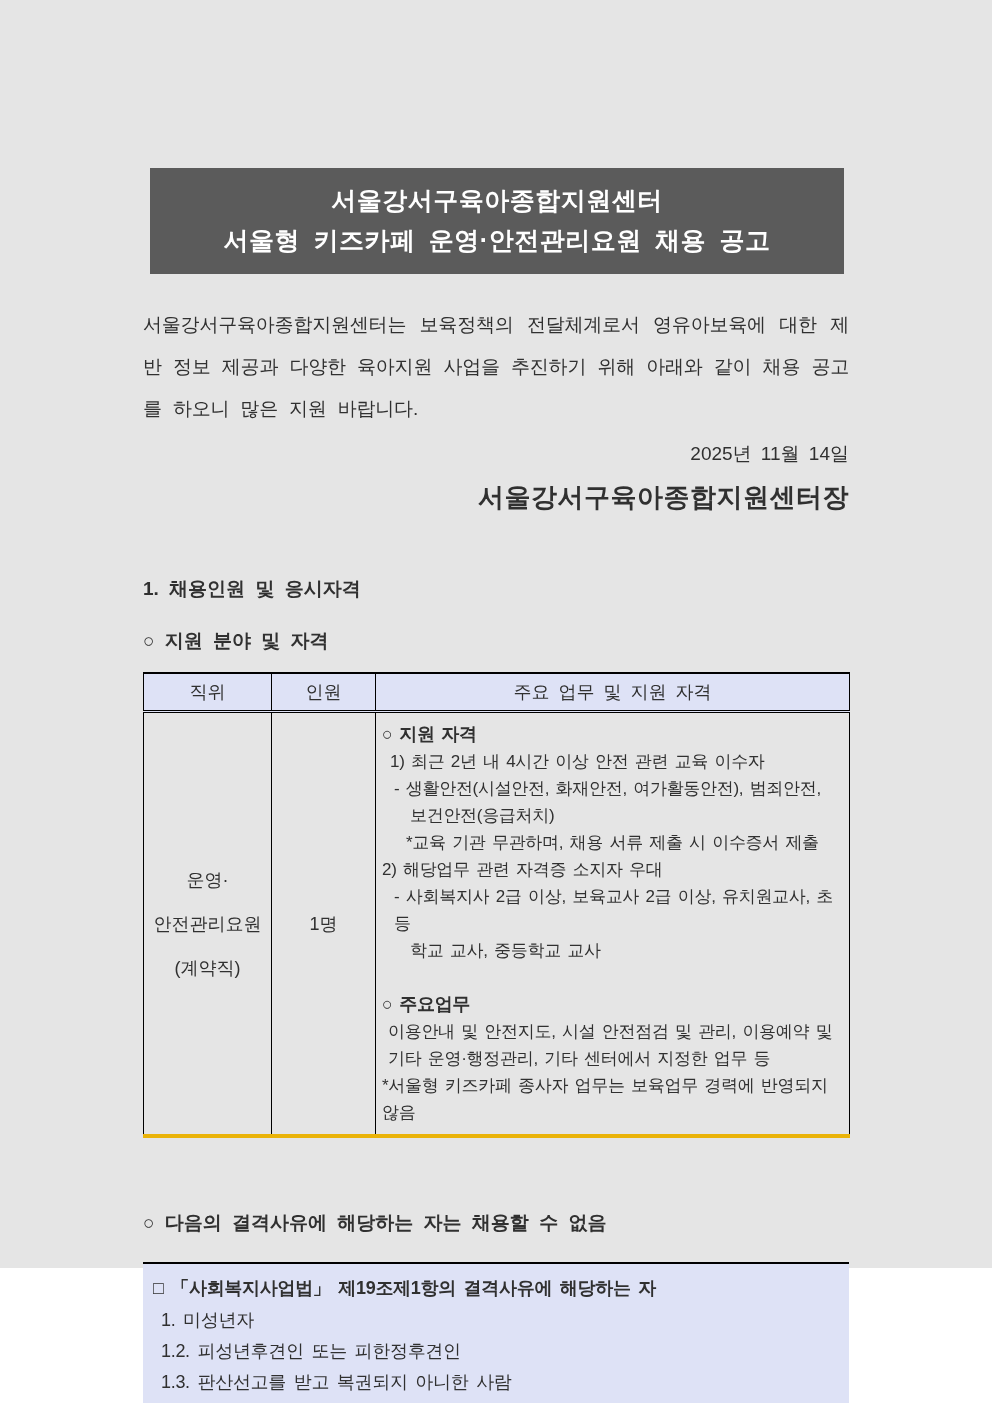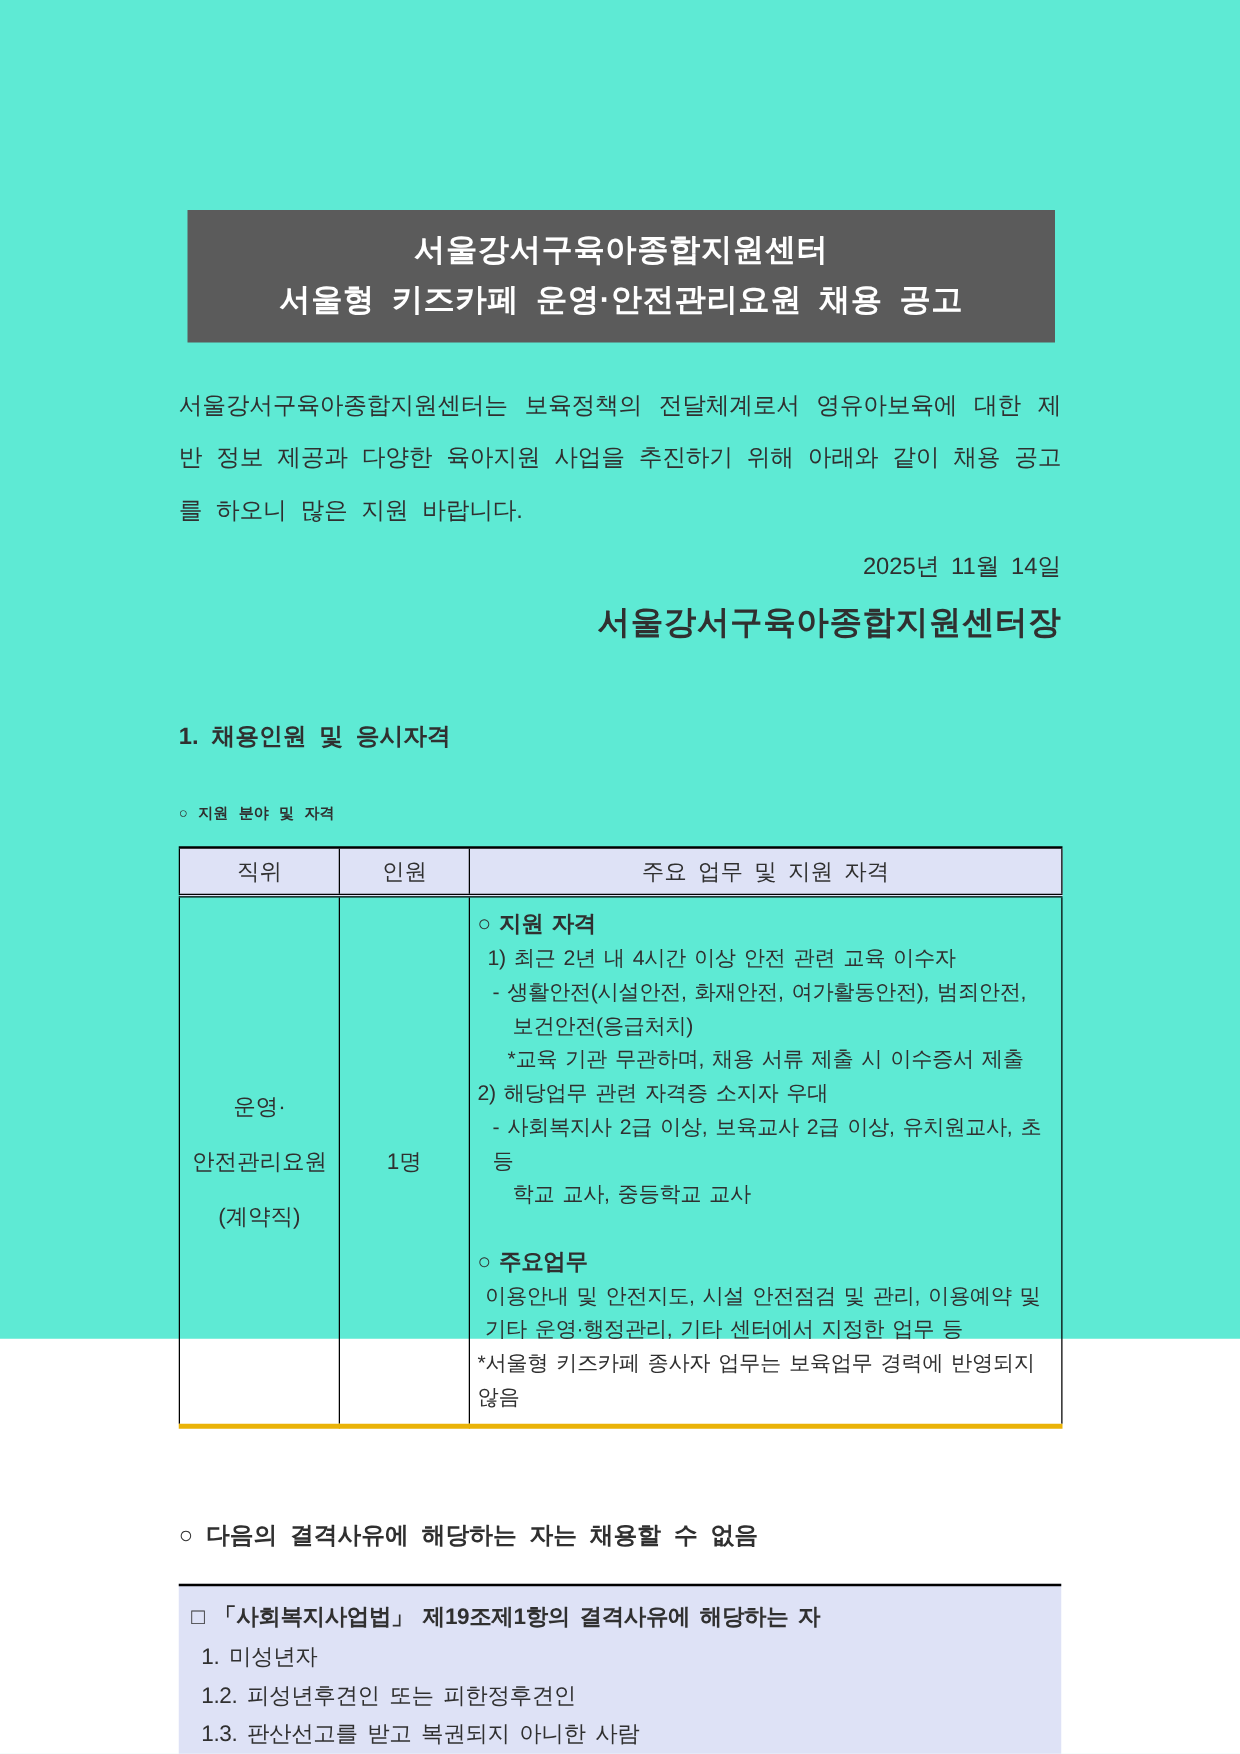--- a/index.html
+++ b/index.html
@@ -8,22 +8,22 @@
     background: #ffffff;
     width: 992px;
     height: 1403px;
     overflow: hidden;
     font-family: "Liberation Sans", "DejaVu Sans", sans-serif;
     color: #303030;
   }
   .page {
     position: relative;
     width: 992px;
-    height: 1071px;
-    background: #5eead4;
+    height: 1268px;
+    background: #e5e5e5;
   }
   .content {
     position: absolute;
     left: 143px;
     top: 0;
     width: 706px;
   }
   
   .title-box {
     margin: 168px 0 0 7px;
@@ -47,21 +47,21 @@
     line-height: 42px;
     text-align: justify;
     word-spacing: 6px;
     letter-spacing: -0.2px;
   }
   .right-line { text-align: right; word-spacing: 4px; }
   .date-line { margin-top: 8px; font-size: 19px; line-height: 32px; }
   .signature-line { margin-top: 10px; font-size: 26px; font-weight: bold; line-height: 34px; letter-spacing: 0.5px; }
   
   .h-section { margin-top: 62px; font-size: 19px; font-weight: bold; word-spacing: 5px; }
-  .h-sub { margin-top: 40px; font-size: 12px; font-weight: bold; word-spacing: 5px; }
+  .h-sub { margin-top: 26px; font-size: 19px; font-weight: bold; word-spacing: 5px; }
   
   .job-table {
     margin-top: 18px;
     width: 706px;
     border-collapse: collapse;
     table-layout: fixed;
     border-top: 2px solid #000000;
     border-bottom: 4px solid #eab308;
   }
   .job-table th {

